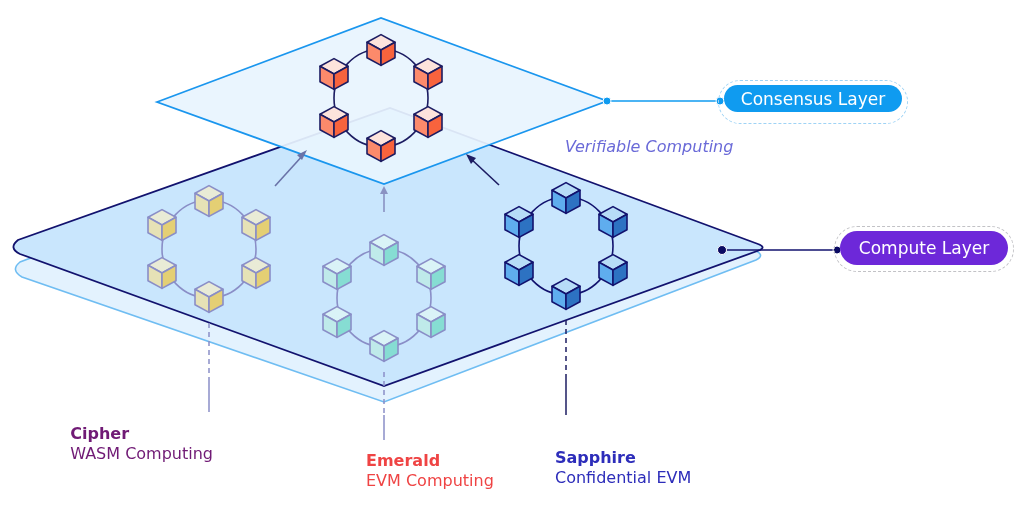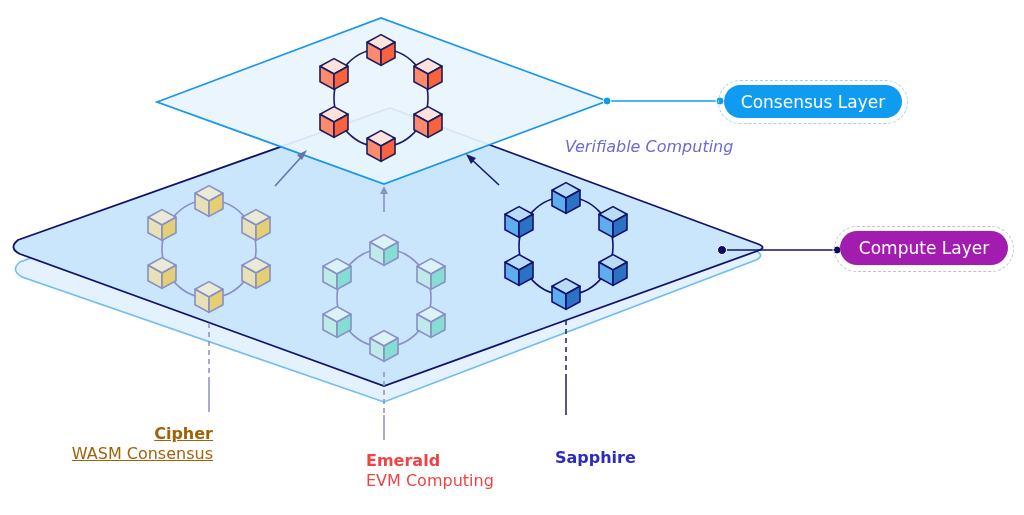--- a/index.html
+++ b/index.html
@@ -1,26 +1,26 @@
 <!DOCTYPE html>
 <html><head>
 <meta charset="utf-8">
 <style>
   html, body { margin: 0; padding: 0; background: #ffffff; }
   body { width: 1024px; height: 515px; position: relative; overflow: hidden; font-family: "DejaVu Sans", sans-serif; }
   #stage { position: absolute; left: 0; top: 0; width: 1024px; height: 515px; }
   .pill { position: absolute; border-radius: 20px; color: #fff; font-family: "DejaVu Sans", sans-serif; font-size: 17px; display: flex; align-items: center; justify-content: center; white-space: nowrap; }
   .pill-outline { position: absolute; border: 1.5px dashed; border-radius: 24px; }
   #consensus-outline { left: 718px; top: 80px; width: 188px; height: 42px; border-color: #9fd3f5; }
-  #consensus-pill { left: 724px; top: 85px; width: 178px; height: 33px; background: #0f9bf0; }
+  #consensus-pill { left: 724px; top: 85px; width: 178px; height: 27px; background: #0f9bf0; }
   #compute-outline { left: 834px; top: 226px; width: 178px; height: 44px; border-color: #c2c2c6; }
-  #compute-pill { left: 840px; top: 231px; width: 168px; height: 34px; background: #a21caf; }
+  #compute-pill { left: 840px; top: 231px; width: 168px; height: 34px; background: #6d28d9; }
   .caption { position: absolute; font-family: "DejaVu Sans", sans-serif; font-size: 16px; line-height: 20px; white-space: nowrap; }
   .caption .name { font-weight: bold; }
-  #cap-cipher { right: calc(1024px - 213px); top: 424px; text-align: right; color: #a16207; text-decoration: underline; }
+  #cap-cipher { right: calc(1024px - 213px); top: 424px; color: #701a75; }
   #cap-emerald { left: 366px; top: 451px; color: #ef4444; }
   #cap-sapphire { left: 555px; top: 448px; color: #2d2dba; }
   #verifiable { position: absolute; left: 565px; top: 137px; font-family: "DejaVu Sans", sans-serif; font-style: italic; font-size: 16px; color: #6a6ad8; white-space: nowrap; }
 </style>
 </head>
 <body>
 
 <svg id="stage" width="1024" height="515" viewBox="0 0 1024 515" xmlns="http://www.w3.org/2000/svg">
 
   <path d="M 20 262 Q 10 270 22 277 L 384 402 L 756 260 Q 766 255 754 250 L 400 120 Z" fill="#e3f2fe" stroke="#6fbdf2" stroke-width="1.6"></path>
@@ -192,21 +192,22 @@
 
 <div id="consensus-outline" class="pill-outline"></div>
 <div id="consensus-pill" class="pill">Consensus Layer</div>
 <div id="compute-outline" class="pill-outline"></div>
 <div id="compute-pill" class="pill">Compute Layer</div>
 
 <div id="verifiable">Verifiable Computing</div>
 
 <div id="cap-cipher" class="caption">
   <div class="name">Cipher</div>
-  <div>WASM Consensus</div>
+  <div>WASM Computing</div>
 </div>
 <div id="cap-emerald" class="caption">
   <div class="name">Emerald</div>
   <div>EVM Computing</div>
 </div>
 <div id="cap-sapphire" class="caption">
   <div class="name">Sapphire</div>
+  <div>Confidential EVM</div>
 </div>
 
 </body></html>

